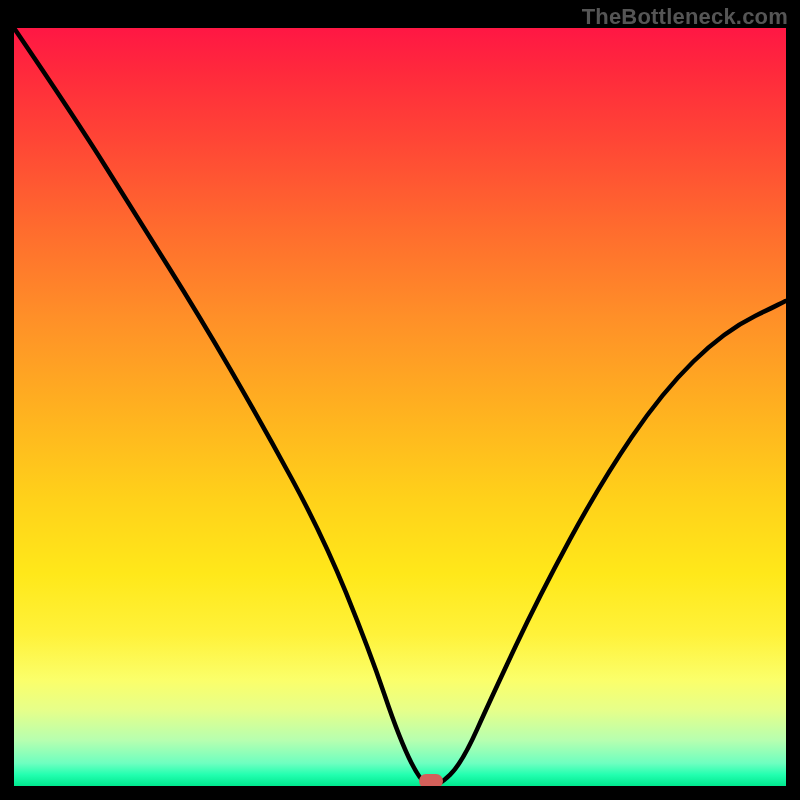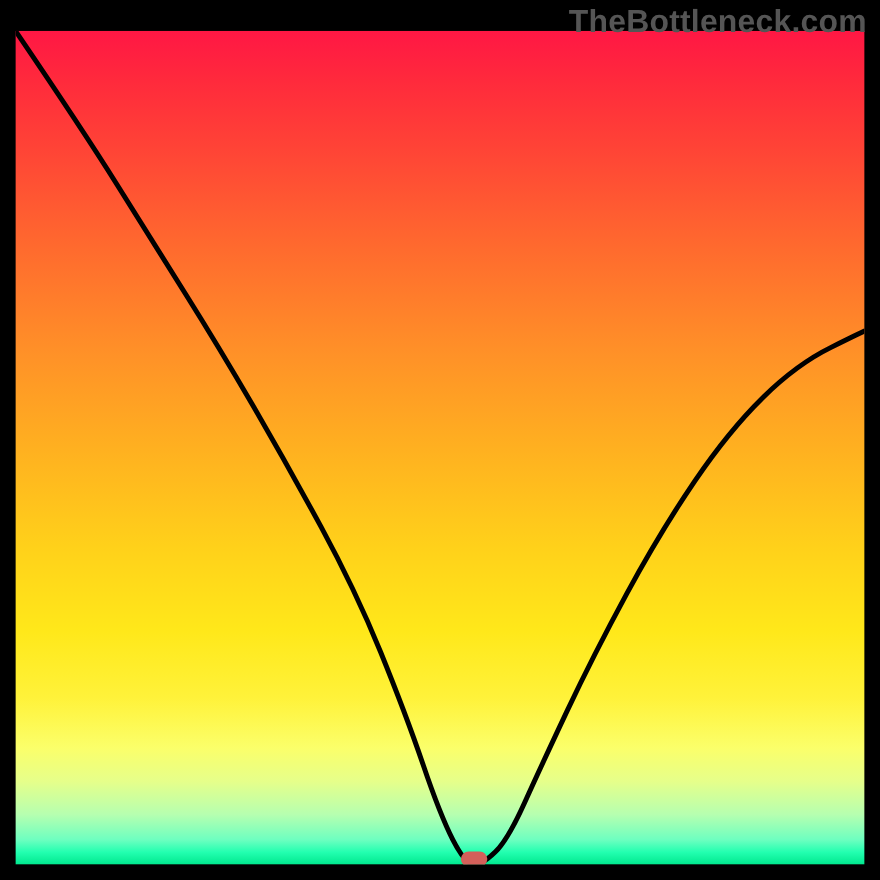--- a/index.html
+++ b/index.html
@@ -15,21 +15,21 @@
     position: relative;
     width: 800px;
     height: 800px;
     background: #000;
   }
   .watermark {
     position: absolute;
     top: 4px;
     right: 12px;
     color: #555;
-    font-size: 29px;
+    font-size: 22px;
     font-weight: 600;
     letter-spacing: 0.2px;
     z-index: 5;
   }
   .plot-area {
     position: absolute;
     left: 14px;
     top: 28px;
     width: 772px;
     height: 758px;

